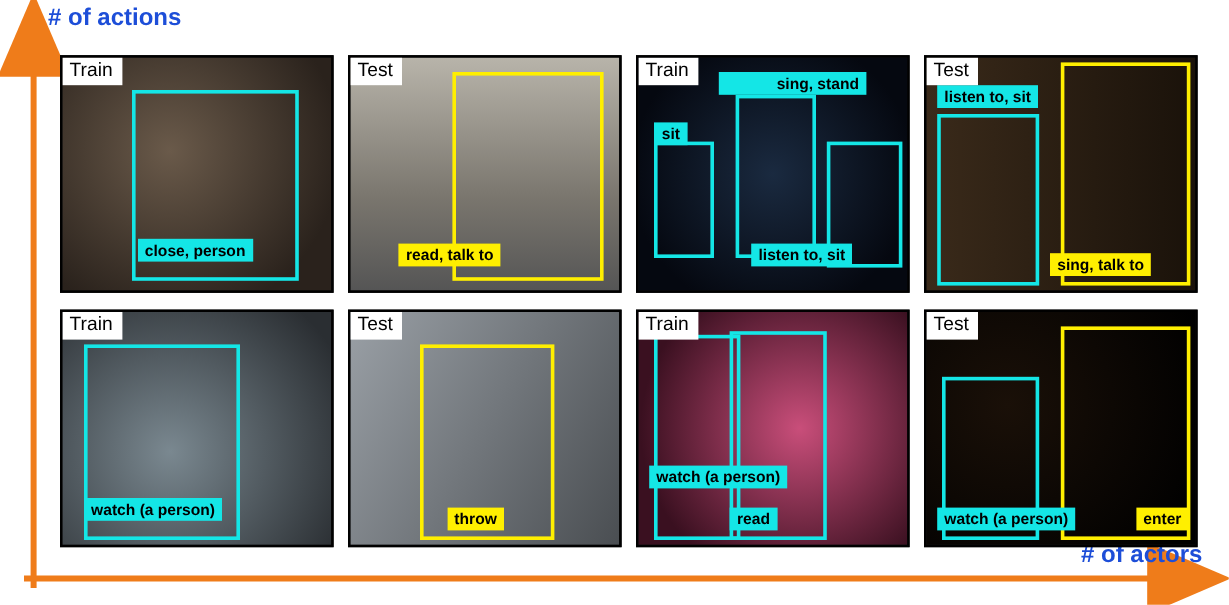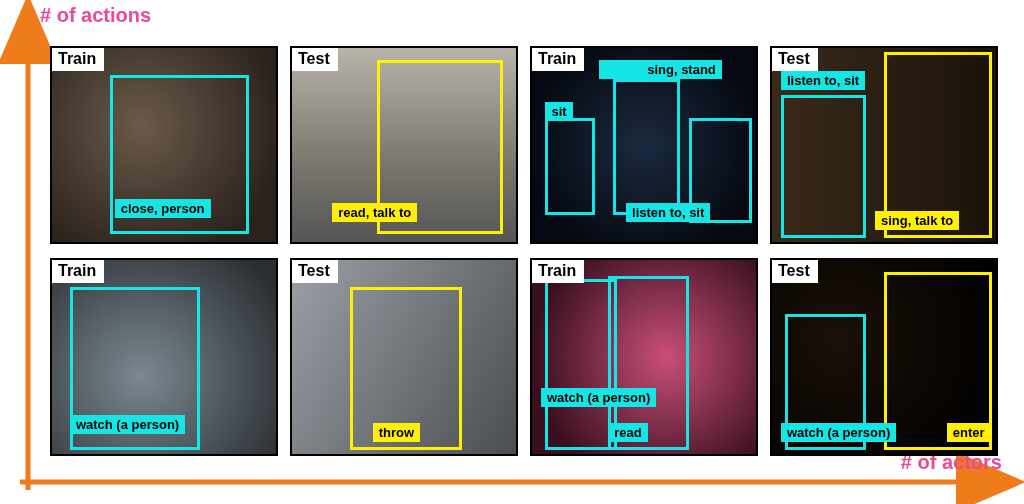--- a/index.html
+++ b/index.html
@@ -4,33 +4,33 @@
 <style>
 * { box-sizing: border-box; margin: 0; padding: 0; }
 body { width: 1024px; height: 504px; background: #fff; position: relative; font-family: Arial, Helvetica, sans-serif; }
 
 .axes { position: absolute; left: 0; top: 0; width: 1024px; height: 504px; pointer-events: none; }
 
 .content { position: absolute; left: 44px; top: 38px; width: 960px; height: 430px; display: grid; grid-template-rows: 1fr 1fr; grid-template-columns: 1fr 1fr 1fr 1fr; gap: 14px 12px; padding: 8px 6px 12px 6px; }
 
 .panel { background: #111; border: 2px solid #000; position: relative; overflow: hidden; }
 
-.tag { position: absolute; top: 0; left: 0; background: #fff; color: #000; font-weight: bold; font-size: 16px; padding: 2px 8px 3px 6px; z-index: 4; }
+.tag { position: absolute; top: 0; left: 0; background: #fff; color: #000; font-weight: normal; font-size: 16px; padding: 2px 8px 3px 6px; z-index: 4; }
 
 .scene { position: absolute; inset: 0; }
 
 .bbox { position: absolute; border: 3px solid; z-index: 2; }
 .bbox.cyan { border-color: #14e6e6; }
 .bbox.yellow { border-color: #ffef00; }
 
 .label { position: absolute; font-weight: bold; font-size: 13px; padding: 2px 6px; z-index: 3; white-space: nowrap; }
 .label.cyan { background: #14e6e6; color: #000; }
 .label.yellow { background: #ffef00; color: #000; }
 
-.axis-label { position: absolute; color: #ec4899; font-weight: bold; font-size: 20px; }
+.axis-label { position: absolute; color: #1d4ed8; font-weight: bold; font-size: 20px; }
 
 
 .grad-a { background: radial-gradient(circle at 40% 40%, #6a5a4a 0%, #2a221c 80%); }
 .grad-b { background: linear-gradient(#b8b4aa, #7a766e 60%, #555 100%); }
 .grad-c { background: radial-gradient(circle at 50% 50%, #1a2a40 0%, #050810 80%); }
 .grad-d { background: linear-gradient(90deg, #3a2a1a, #1a120a); }
 .grad-e { background: radial-gradient(circle at 40% 60%, #7a8890 0%, #2a2e32 90%); }
 .grad-f { background: linear-gradient(120deg, #9aa0a6 0%, #4a4e52 100%); }
 .grad-g { background: radial-gradient(circle at 60% 50%, #c94e7a 0%, #3a1020 80%); }
 .grad-h { background: radial-gradient(circle at 30% 40%, #1a1008 0%, #000 90%); }

